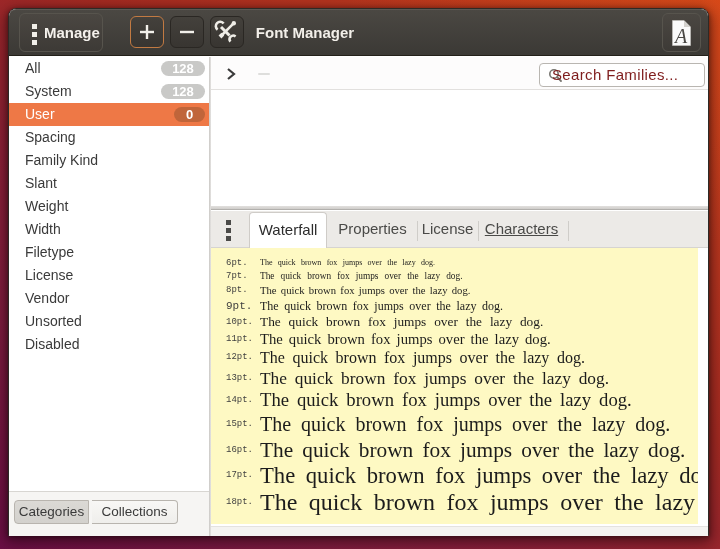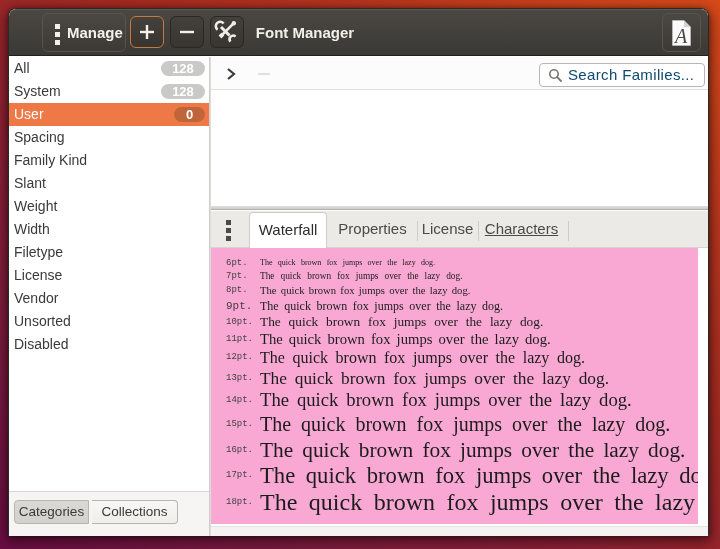--- a/index.html
+++ b/index.html
@@ -26,40 +26,40 @@
     border-radius:7px 7px 0 0;
     box-shadow:inset 0 1px 0 rgba(255,255,255,0.09);
   }
   .hbtn {
     position:absolute;
     background:linear-gradient(#4b4742, #3d3a36);
     border:1px solid #57544d;
     border-radius:6px;
     color:#f4f1ec;
   }
-  .btn-manage { left:10px; top:4px; width:84px; height:39px;margin-left:23px; }
+  .btn-manage { left:10px; top:4px; width:84px; height:39px; }
   .btn-manage .dots { position:absolute; left:12px; top:10px; }
   .dots span { display:block; width:5px; height:5px; background:#f1efe9; margin-bottom:3px; }
   .btn-manage .txt { position:absolute; left:24px; top:0; line-height:37px; font-size:15px; font-weight:bold; }
   .btn-sq { width:34px; height:32px; top:7px; text-align:center; background:linear-gradient(#44413c,#383531); border:1px solid #2a2723; }
   .btn-plus  { left:121px; border:1px solid #c27a42; }
   .btn-minus { left:161px; }
   .btn-tools { left:201px; }
   .btn-afile { left:653px; top:4px; width:39px; height:39px; }
   .title {
     position:absolute; left:0; top:0; width:592px; height:47px;
     text-align:center; line-height:47px;
     color:#f2efe9; font-size:15px; font-weight:bold;
   }
   
   .main { position:absolute; left:0; top:48px; width:699px; height:479px; background:#ffffff; }
   .sidebar { position:absolute; left:0; top:0; width:200px; height:479px; background:#ffffff; }
   .vsep { position:absolute; left:200px; top:0; width:2px; height:479px;
           background:linear-gradient(90deg,#c9c7c4,#e6e4e2); }
-  .row { position:relative; height:23px; line-height:23px; font-size:14px; color:#3a3a3a; padding-left:5px; }
+  .row { position:relative; height:23px; line-height:23px; font-size:14px; color:#3a3a3a; padding-left:16px; }
   .row.sel { background:#ee7846; color:#ffffff; }
   .badge {
     position:absolute; right:4px; top:4px; height:15px; width:44px;
     background:#c9c9c7; border-radius:8px; color:#ffffff;
     font-size:13px; font-weight:bold; line-height:15px; text-align:center;
   }
   .badge.b0 { width:31px; }
   .row.sel .badge { background:#c0653a; }
   .switch-area {
     position:absolute; left:0; top:434px; width:200px; height:45px;
@@ -76,37 +76,37 @@
             background:linear-gradient(#f8f7f5,#efeeeb); }
   
   .rpane { position:absolute; left:202px; top:0; width:497px; height:479px; background:#ffffff; }
   .topbar { position:absolute; left:0; top:0; width:497px; height:33px; background:#fdfcfc; border-bottom:1px solid #e2e0de; }
   .chev { position:absolute; left:15px; top:11px; }
   .dash { position:absolute; left:47px; top:16px; width:12px; height:2px; background:#dededc; border-radius:1px; }
   .search {
     position:absolute; right:3px; top:6px; width:166px; height:24px;
     background:#ffffff; border:1px solid #b9b6b1; border-radius:4px;
   }
-  .search .ph { position:absolute; left:28px; top:0; line-height:22px; font-size:15px; letter-spacing:0.35px; color:#0c4a6e; }
+  .search .ph { position:absolute; left:12px; top:0; line-height:22px; font-size:15px; letter-spacing:0.35px; color:#7f1d1d; }
   .search svg { position:absolute; left:8px; top:4px; }
   
   .hsep { position:absolute; left:0; top:149px; width:497px; height:4px;
           background:linear-gradient(#e2e0de,#cfcdca); border-bottom:1px solid #b2b0ad; }
   
   .tabbar { position:absolute; left:0; top:154px; width:497px; height:37px; background:#eceae7; border-bottom:1px solid #d6d4d1; }
   .menudots { position:absolute; left:15px; top:9px; }
   .menudots span { display:block; width:5px; height:5px; background:#4a4a48; margin-bottom:3px; }
   .tab { position:absolute; top:1px; height:36px; line-height:34px; font-size:15px; color:#4a4a48; text-align:center; }
   .tab.active {
     background:#ffffff; border:1px solid #cfccc8; border-bottom:none;
     border-radius:4px 4px 0 0; color:#2c2c2c;
   }
   .tsep { position:absolute; top:10px; width:1px; height:20px; background:#cfcdc9; }
   
-  .wf { position:absolute; left:0; top:191px; width:487px; height:276px; background:#f9a8d4; overflow:hidden; }
+  .wf { position:absolute; left:0; top:191px; width:487px; height:276px; background:#fef9c3; overflow:hidden; }
   .wfrow { position:absolute; left:0; white-space:nowrap; }
   .wfrow .lbl { position:absolute; left:15px; font-family:"Liberation Mono", monospace; color:#3f3f3f; }
   .wfrow .prev { position:absolute; left:49px; font-family:Liberation Serif, serif; color:#1c1c1c; white-space:nowrap; }
   .botstrip { position:absolute; left:0; top:469px; width:497px; height:10px; background:#f4f3f1; border-top:1px solid #e4e2e0; }
 </style>
 </head>
 <body>
 <div class="window">
   <div class="header">
     <div class="hbtn btn-manage">

